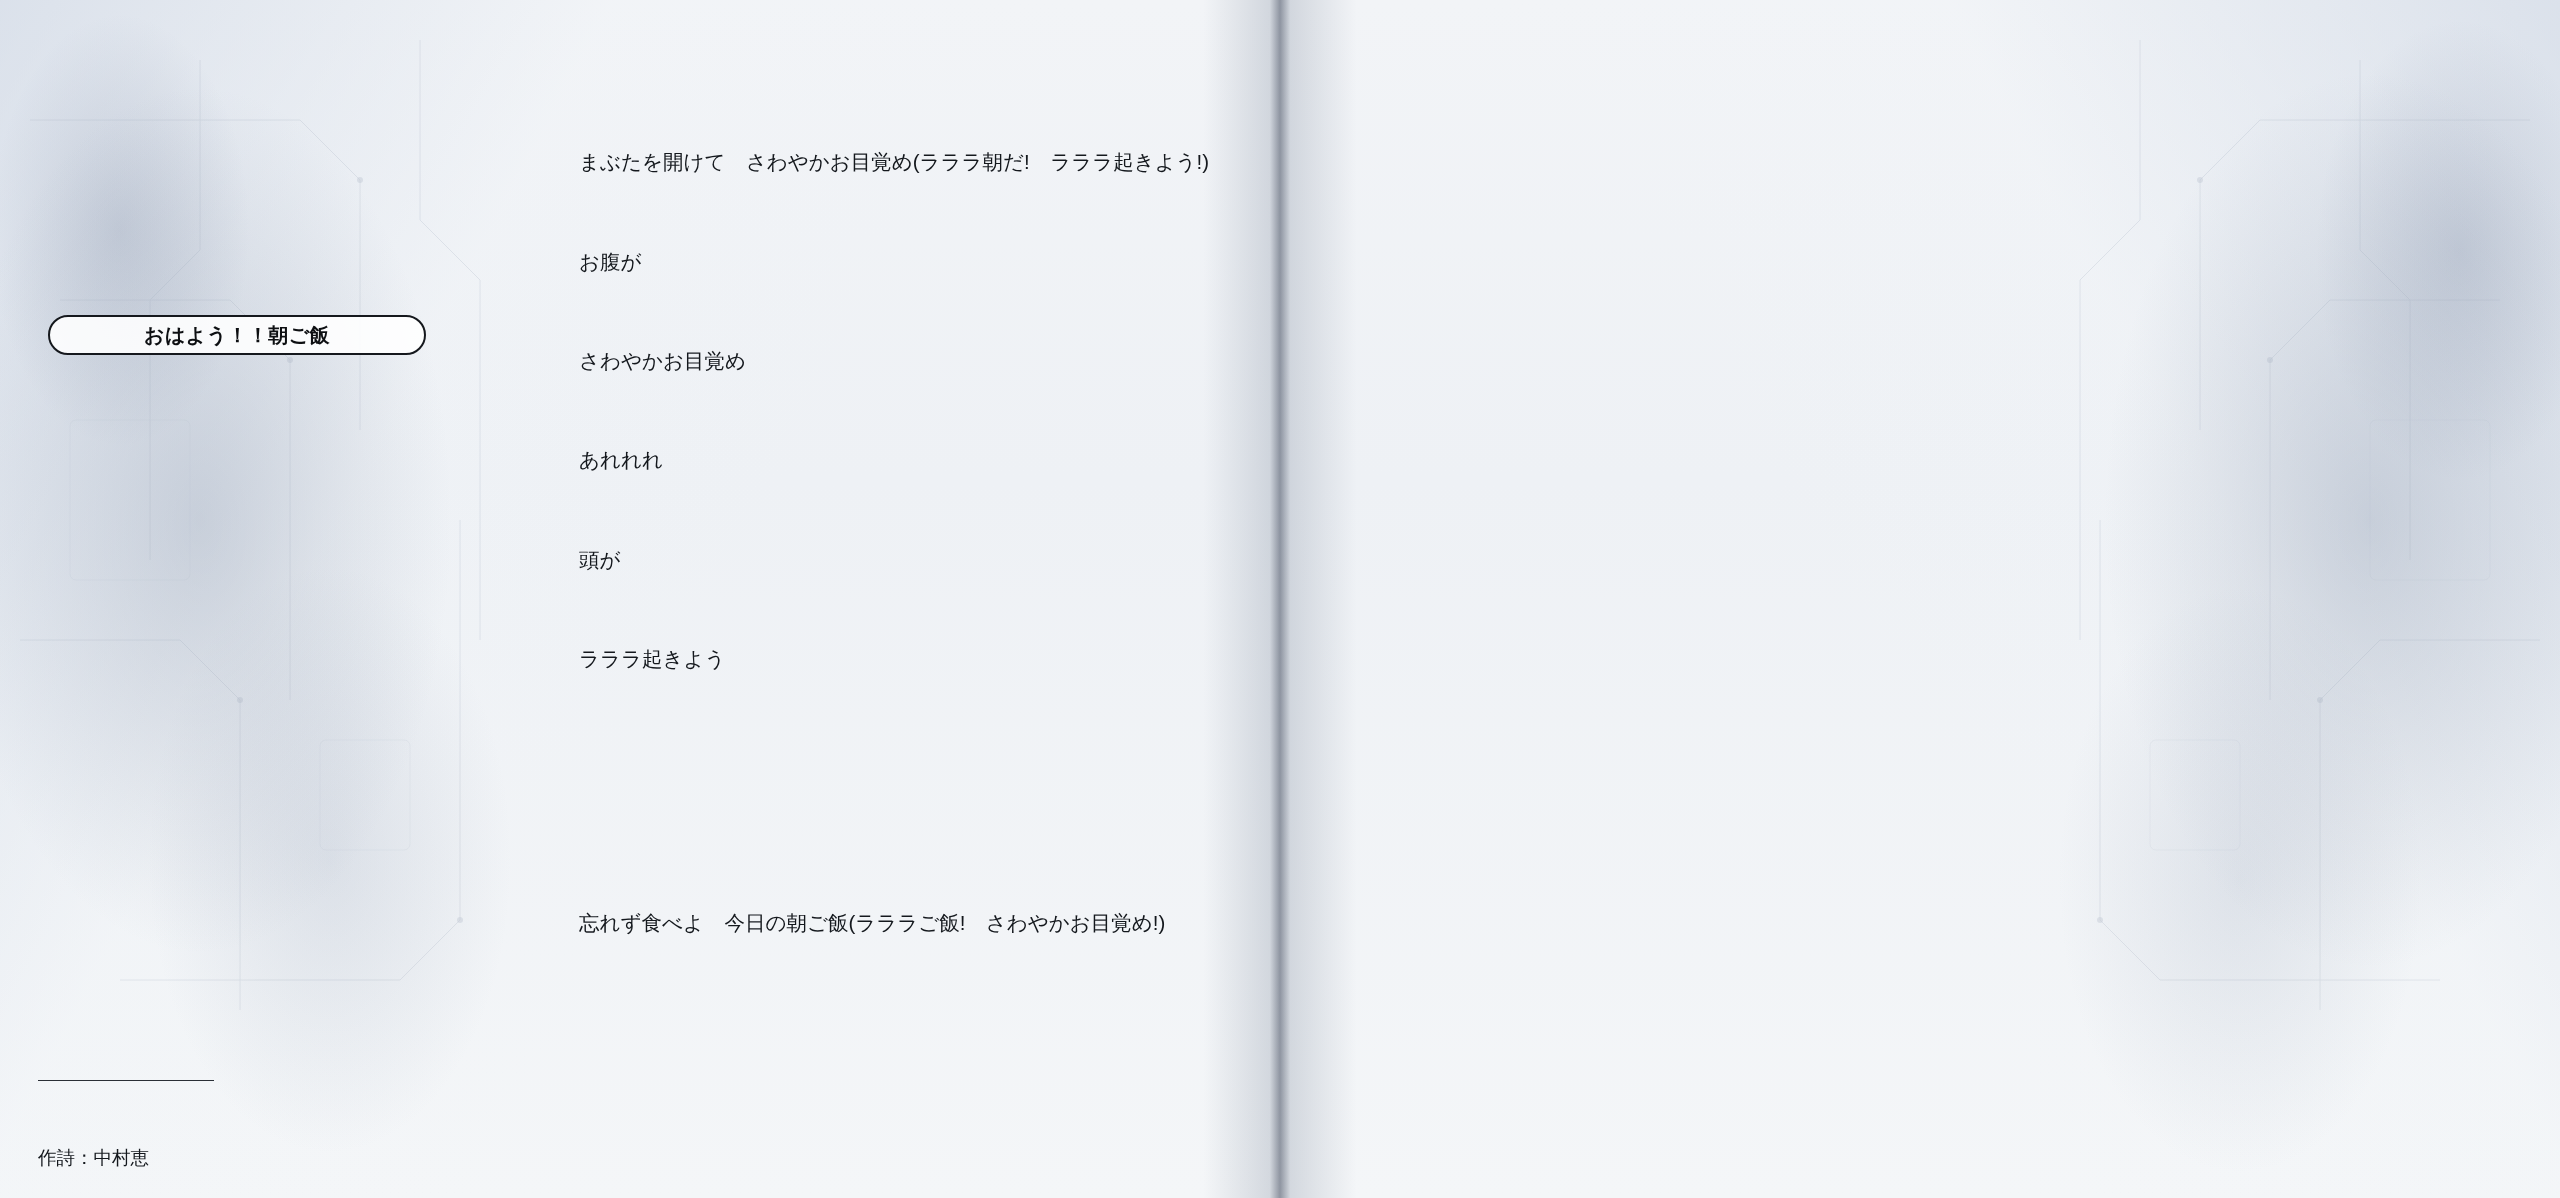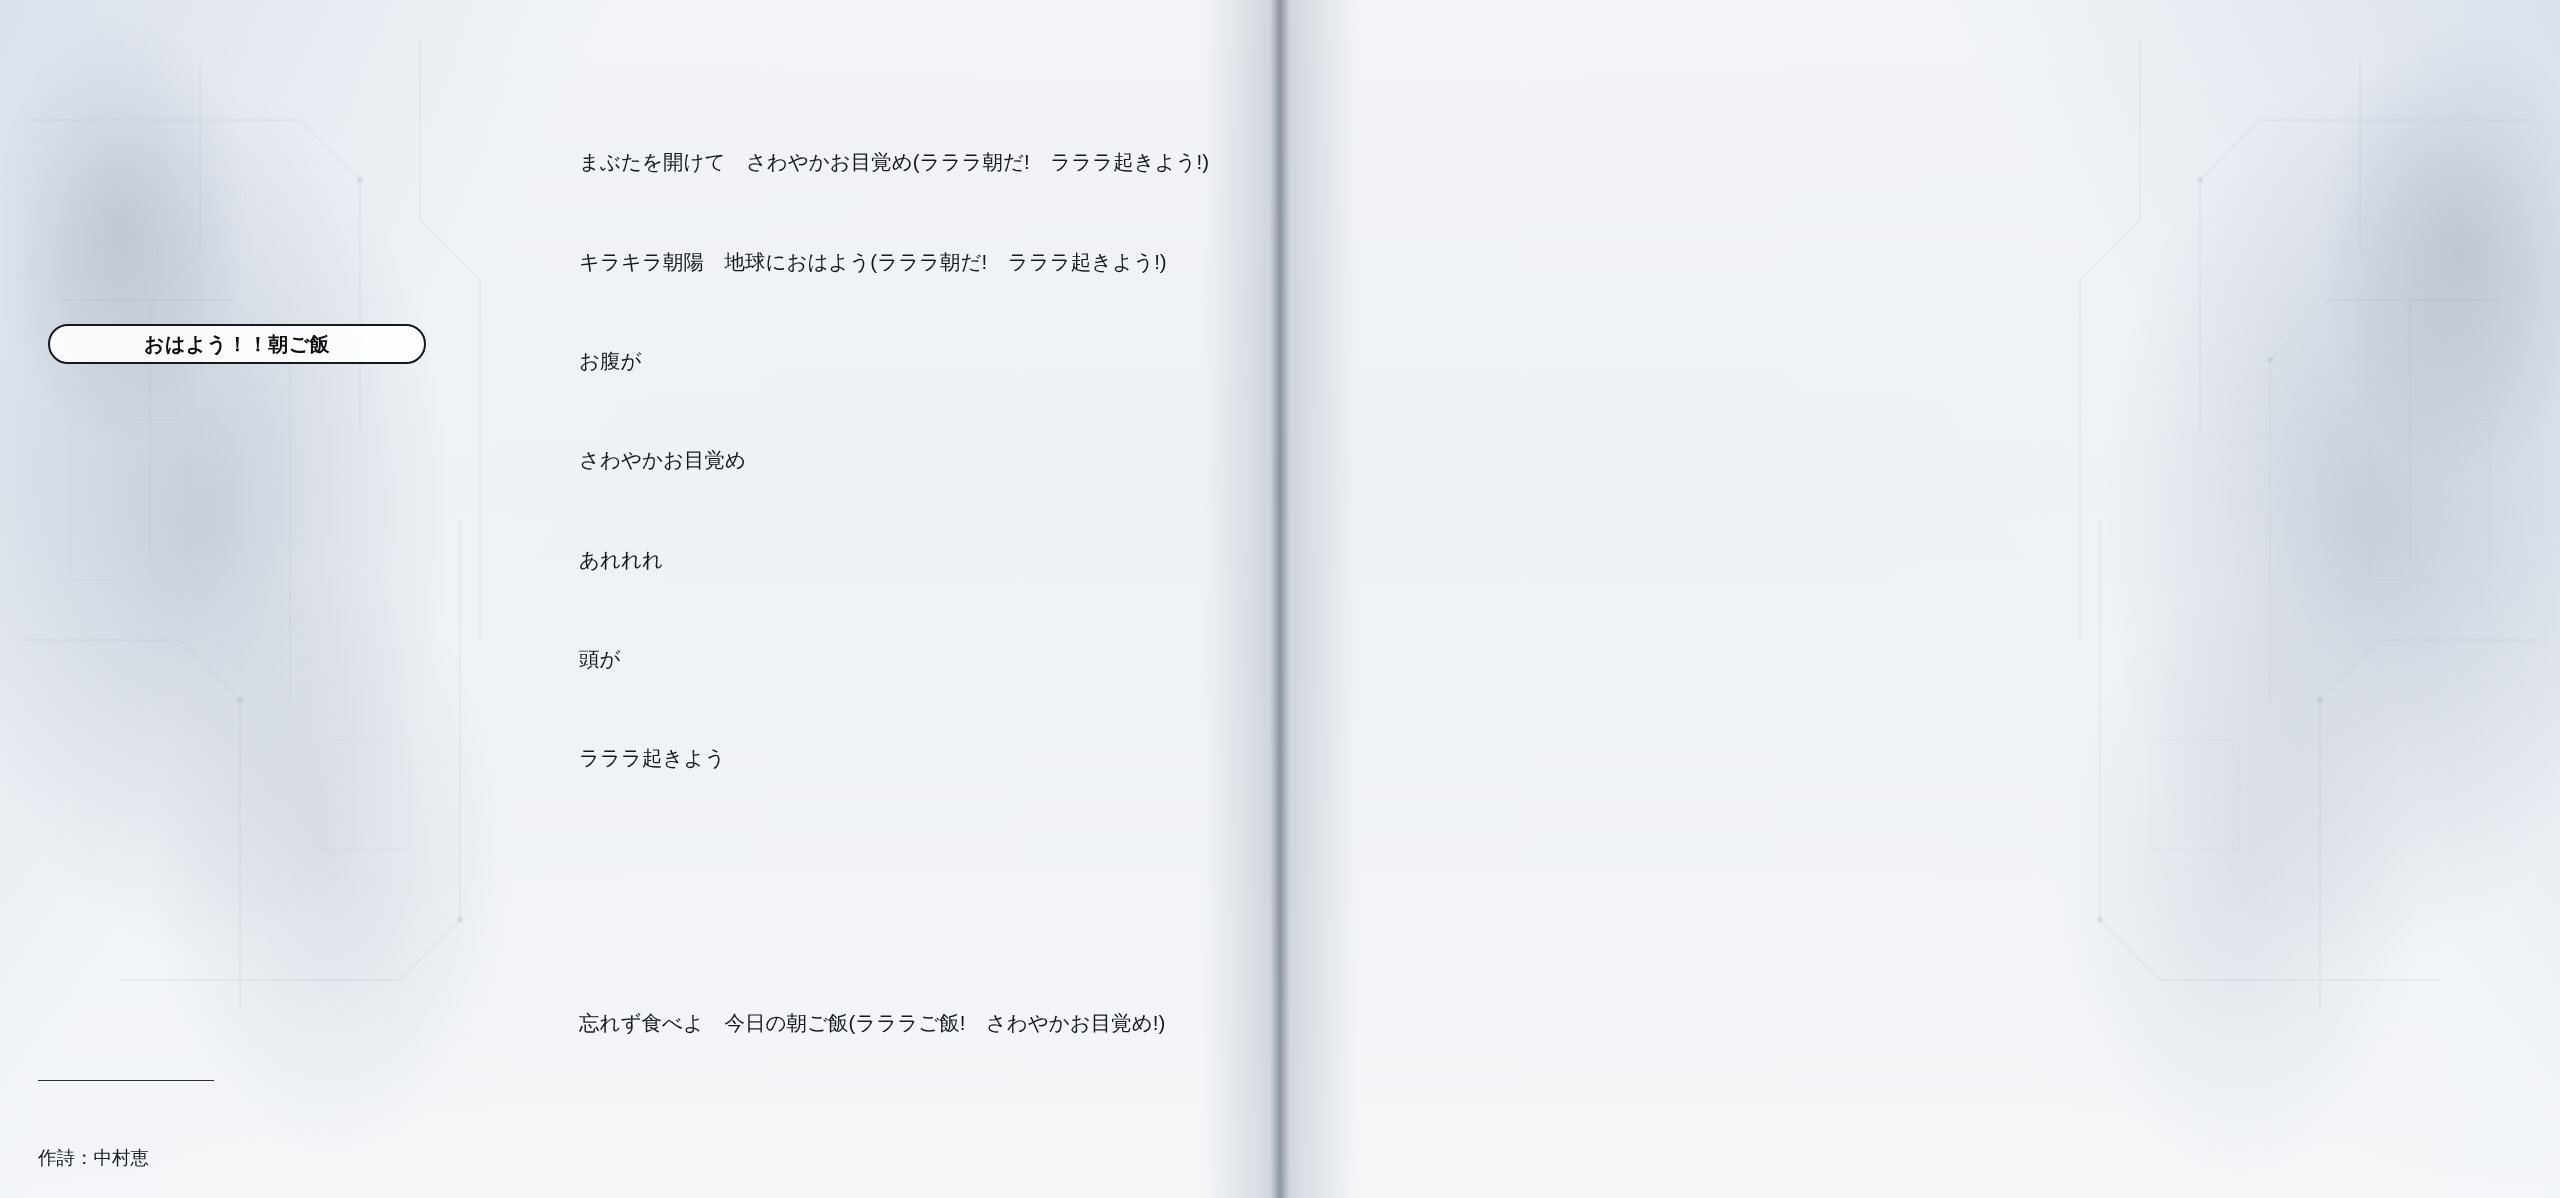--- a/index.html
+++ b/index.html
@@ -75,21 +75,21 @@
     background: rgba(255,255,255,0.88);
     display: flex;
     align-items: center;
     justify-content: center;
     font-weight: bold;
     color: #0d0f12;
     letter-spacing: 0.02em;
   }
   #title-left {
     left: 48px;
-    top: 324px;
+    top: 315px;
     width: 378px;
     height: 40px;
     font-size: 20px;
   }
 
   
   .lyrics {
     position: absolute;
     color: #14181d;
     font-size: 20.5px;
@@ -165,21 +165,20 @@
     </g>
   </svg>
 
   <div class="page page-left">
 
     <div id="title-left" class="title-pill">おはよう！！朝ご飯</div>
 
     <div id="lyrics-left" class="lyrics">
       <div class="stanza">
         <p class="line">まぶたを開けて　さわやかお目覚め(ラララ朝だ!　ラララ起きよう!)</p>
-        <p class="line">キラキラ朝陽　地球におはよう(ラララ朝だ!　ラララ起きよう!)</p>
         <p class="line">お腹が</p>
         <p class="line">さわやかお目覚め</p>
         <p class="line">あれれれ</p>
         <p class="line">頭が</p>
         <p class="line">ラララ起きよう</p>
       </div>
       <div class="stanza">
         <p class="line">忘れず食べよ　今日の朝ご飯(ラララご飯!　さわやかお目覚め!)</p>
         
         

